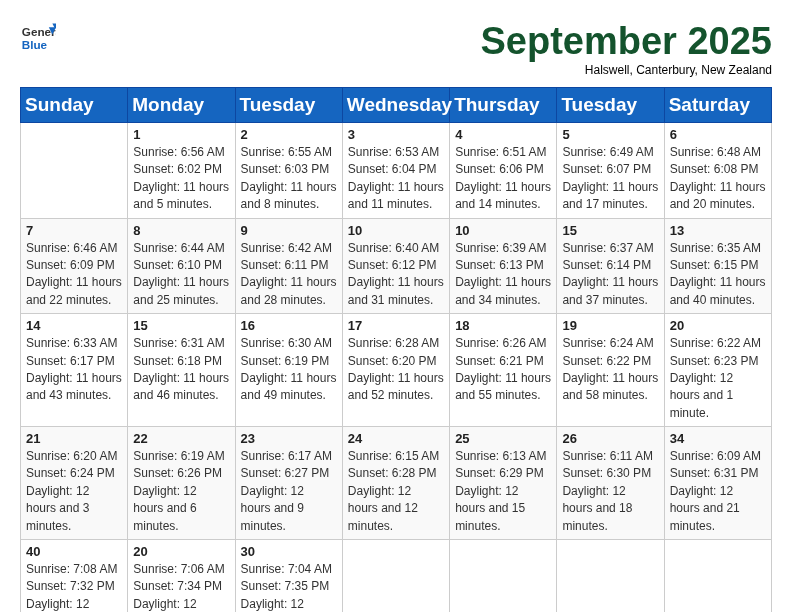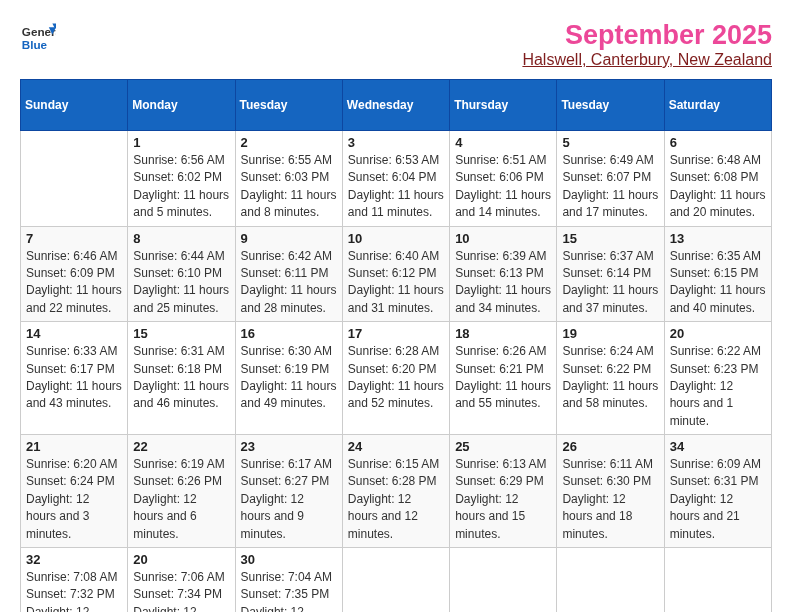--- a/index.html
+++ b/index.html
@@ -20,40 +20,39 @@
       display: flex;
       align-items: center;
       gap: 4px;
     }
     .logo-icon {
       width: 36px;
       height: 36px;
     }
     .title-block { text-align: right; }
     .month-title {
-      font-size: 27px;
+      font-size: 38px;
       font-weight: bold;
-      color: #ec4899;
+      color: #14532d;
     }
     .subtitle {
-      font-size: 16px;
-      color: #7f1d1d;
-      text-decoration: underline;
+      font-size: 12px;
+      color: #000000;
     }
     table {
       width: 100%;
       border-collapse: collapse;
       table-layout: fixed;
     }
     thead tr th {
       background-color: #1565c0;
       color: #fff;
-      font-size: 12px;
+      font-size: 19px;
       font-weight: bold;
-      padding: 18px 4px;
+      padding: 6px 4px;
       text-align: left;
       border: 1px solid #0d47a1;
     }
     tbody tr td {
       border: 1px solid #ccc;
       vertical-align: top;
       padding: 4px 5px;
       font-size: 10.5px;
       color: #333;
       height: 85px;
@@ -218,21 +217,21 @@
           <div class="day-number">26</div>
           <div class="day-info">Sunrise: 6:11 AM<br>Sunset: 6:30 PM<br>Daylight: 12 hours and 18 minutes.</div>
         </td>
         <td>
           <div class="day-number">34</div>
           <div class="day-info">Sunrise: 6:09 AM<br>Sunset: 6:31 PM<br>Daylight: 12 hours and 21 minutes.</div>
         </td>
       </tr>
       <tr>
         <td>
-          <div class="day-number">32</div>
+          <div class="day-number">40</div>
           <div class="day-info">Sunrise: 7:08 AM<br>Sunset: 7:32 PM<br>Daylight: 12 hours and 24 minutes.</div>
         </td>
         <td>
           <div class="day-number">20</div>
           <div class="day-info">Sunrise: 7:06 AM<br>Sunset: 7:34 PM<br>Daylight: 12 hours and 27 minutes.</div>
         </td>
         <td>
           <div class="day-number">30</div>
           <div class="day-info">Sunrise: 7:04 AM<br>Sunset: 7:35 PM<br>Daylight: 12 hours and 30 minutes.</div>
         </td>

